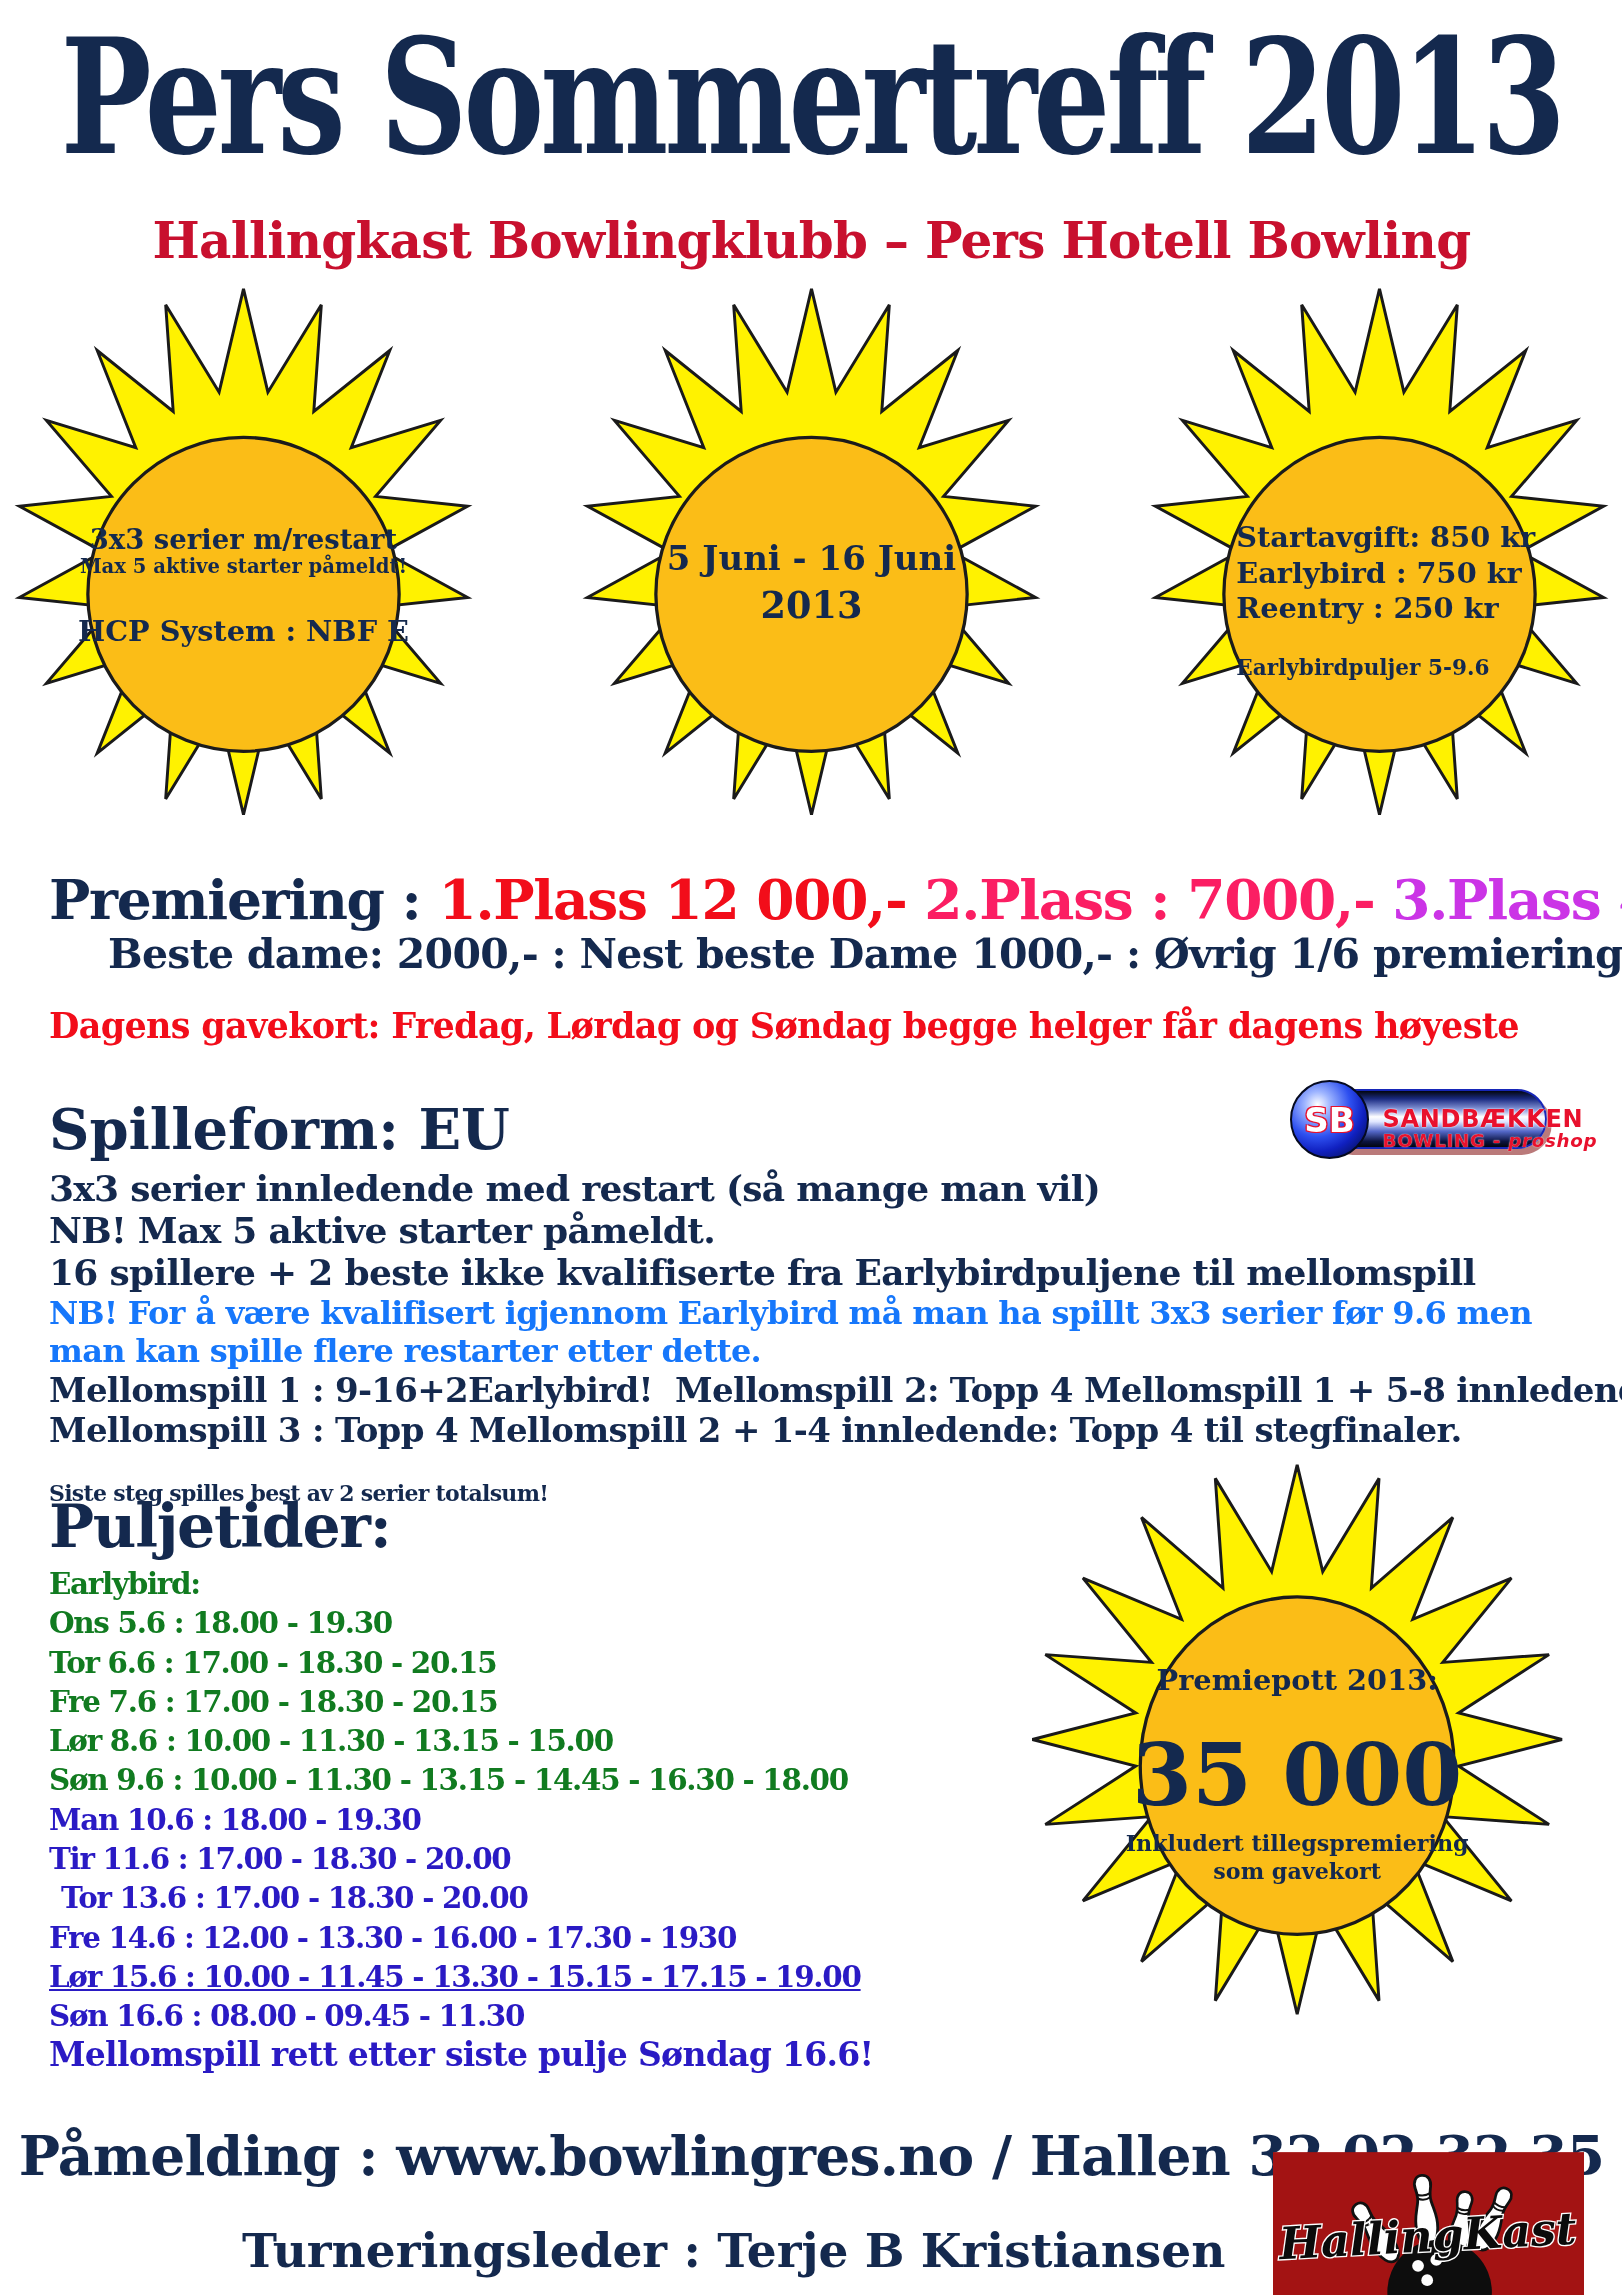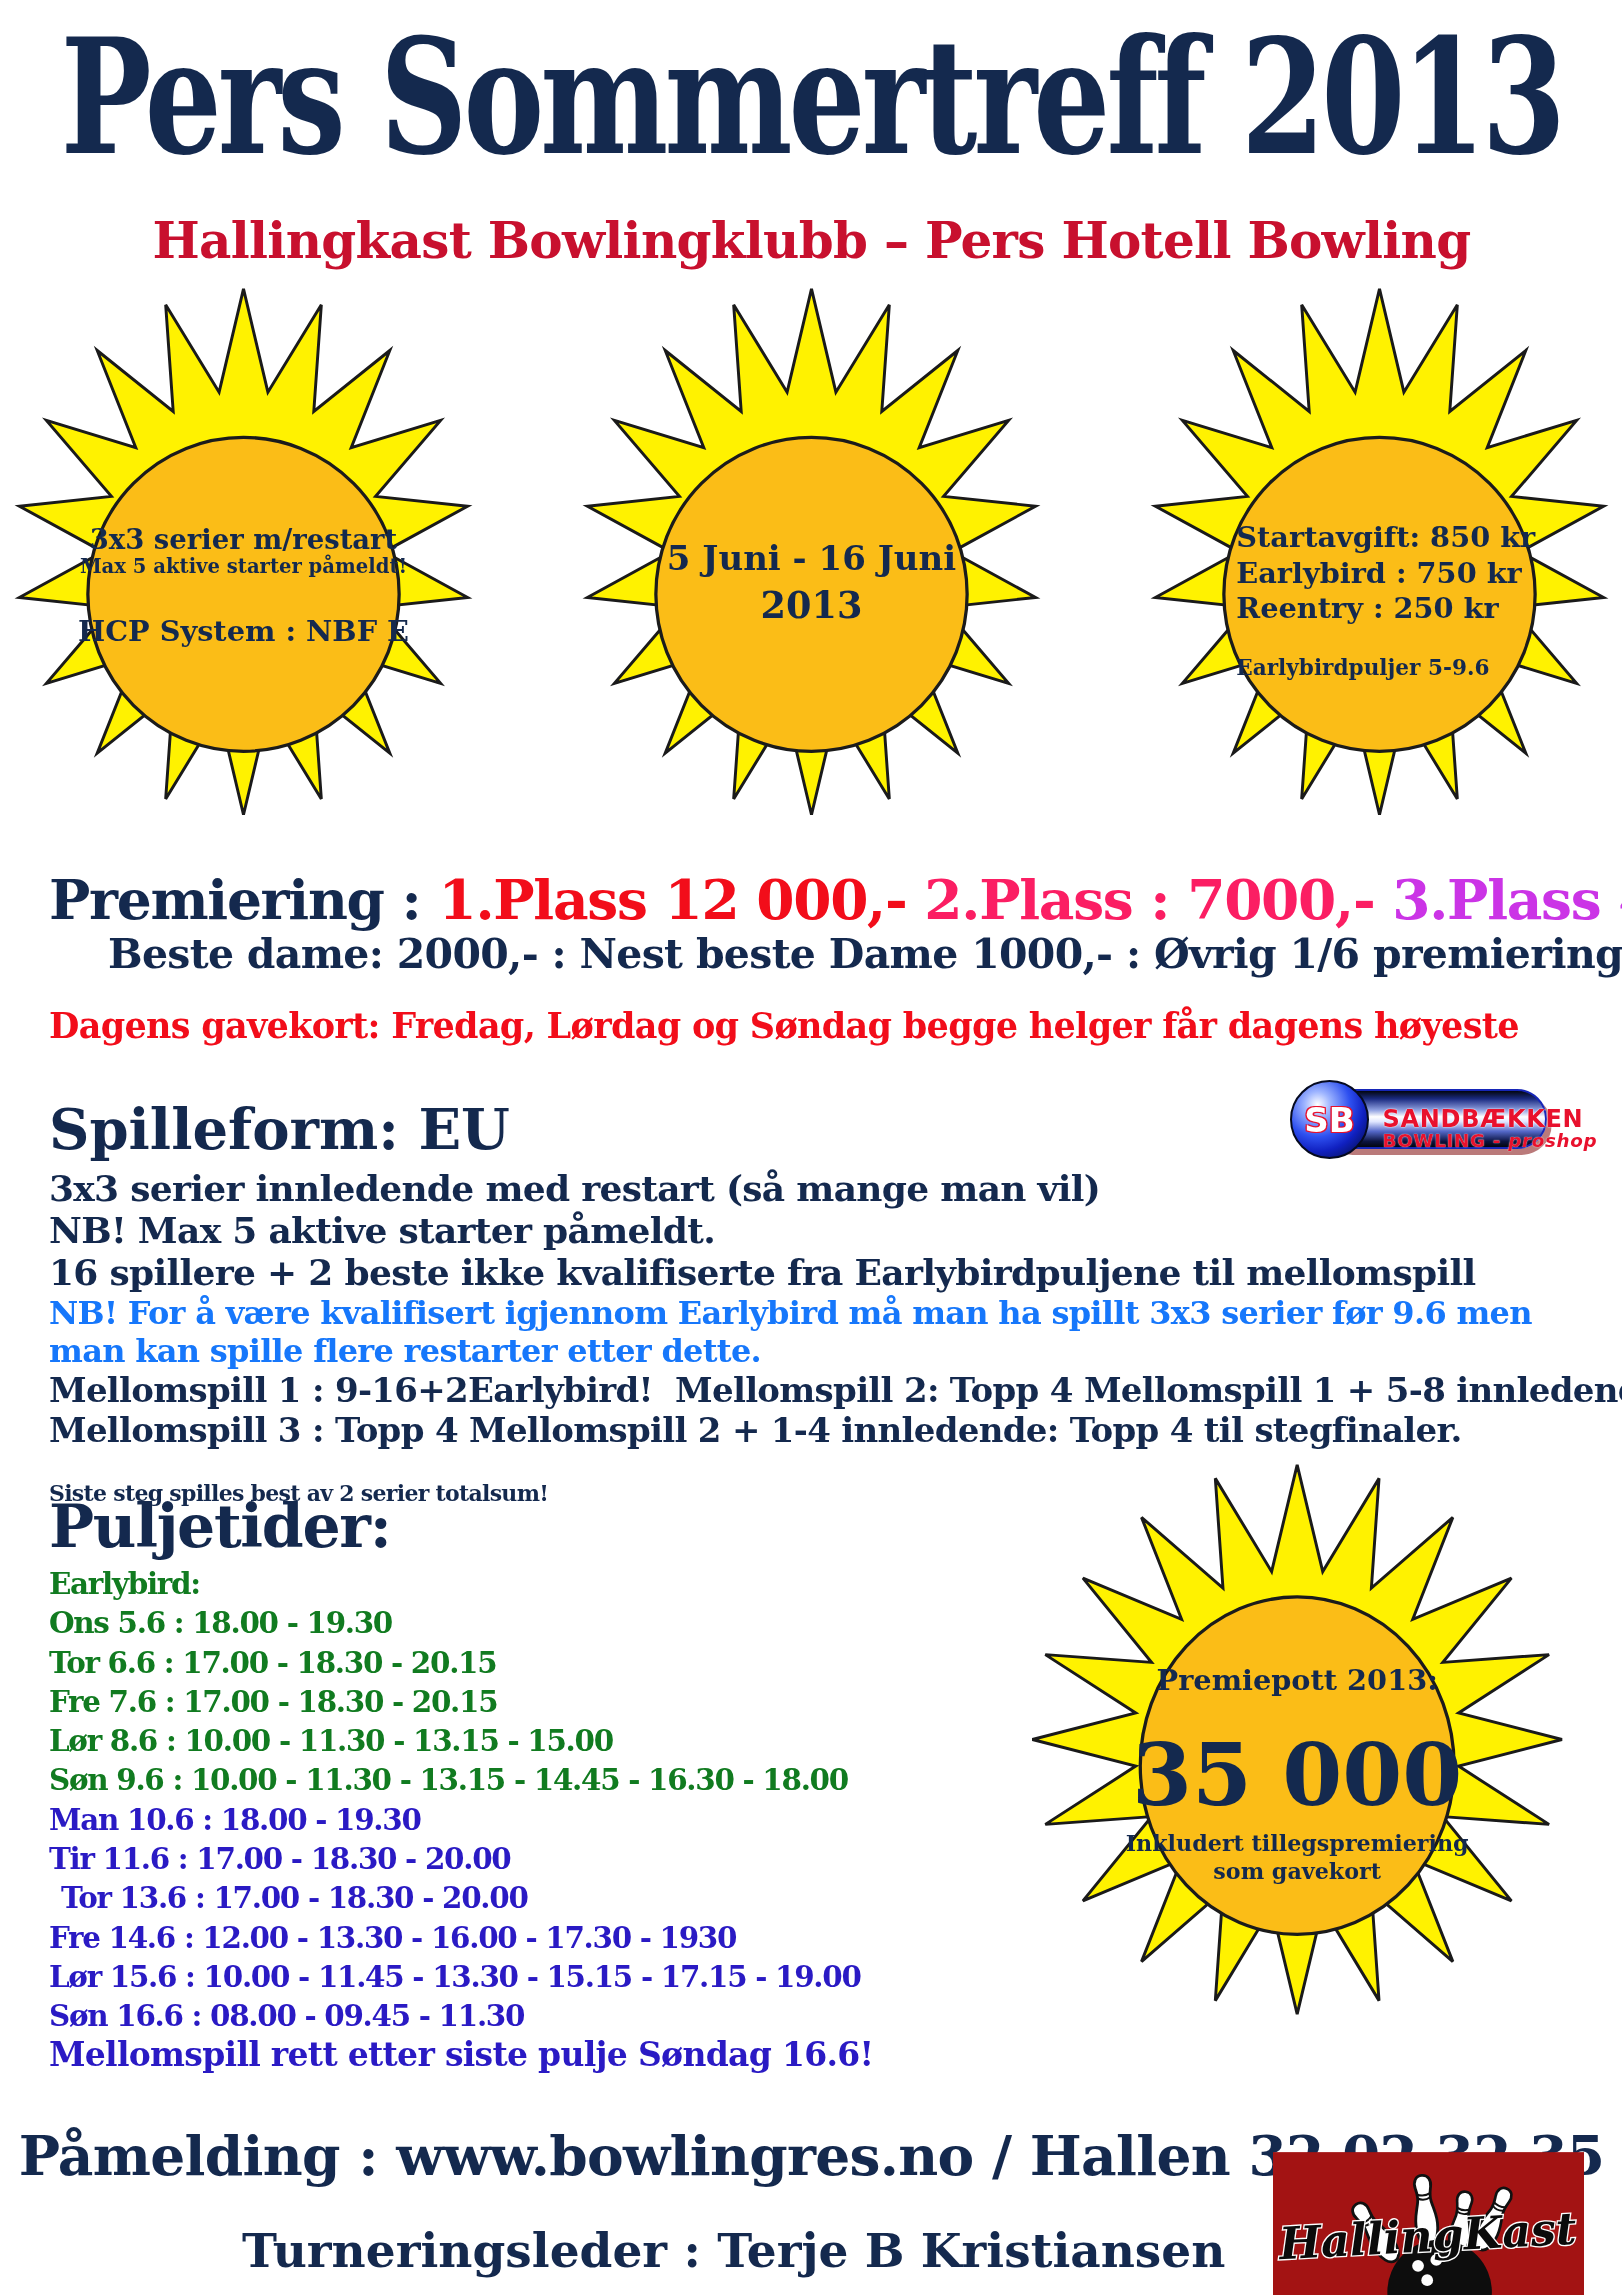--- a/index.html
+++ b/index.html
@@ -35,21 +35,21 @@
   .body3{top:1254px;left:49px;font-size:36px;letter-spacing:-0.7px;}
   .nb1{top:1297px;left:49px;font-size:32px;letter-spacing:-0.7px;}
   .nb2{top:1335px;left:49px;font-size:32px;letter-spacing:-0.7px;}
   .mell1{top:1373px;left:49px;font-size:34px;letter-spacing:-0.7px;}
   .mell2{top:1413px;left:49px;font-size:34px;letter-spacing:-0.7px;}
   .mell3{top:1454px;left:49px;font-size:22px;letter-spacing:-0.7px;margin-top:28px;}
   .pulje-h{top:1496px;left:49px;font-size:60px;letter-spacing:-1.3px;}
   .pl{left:49px;font-size:29.4px;letter-spacing:-1.3px;}
   .pl0{top:1569px;} .pl1{top:1608px;} .pl2{top:1648px;} .pl3{top:1687px;} .pl4{top:1726px;}
   .pl5{top:1765px;} .pl6{top:1805px;} .pl7{top:1844px;} .pl8{top:1883px;margin-left:12px;} .pl9{top:1923px;}
-  .pl10{top:1962px;} .pl11{top:2001px;}
+  .pl10{top:1962px;text-decoration:underline;} .pl11{top:2001px;}
   .mell-note{top:2038px;left:49px;font-size:33px;letter-spacing:-0.7px;}
   .red-note{top:2080px;left:49px;font-size:29px;letter-spacing:-0.7px;}
   .pamelding{top:2128px;left:0;right:0;text-align:center;font-size:55px;letter-spacing:-0.7px;}
   .turnering{top:2227px;left:242px;font-size:47px;}
 
   
   .sb-logo{position:absolute;left:1290px;top:1080px;width:255px;height:79px;}
   .sb-pill{position:absolute;left:27.5px;top:9.2px;width:225px;height:56px;border-radius:31px;
     background:linear-gradient(180deg,#03060f 0%,#1a2a80 14%,#8fa0e0 34%,#ffffff 46%,
                #dfe6ff 55%,#5468c8 72%,#0b1340 90%,#03060f 100%);

